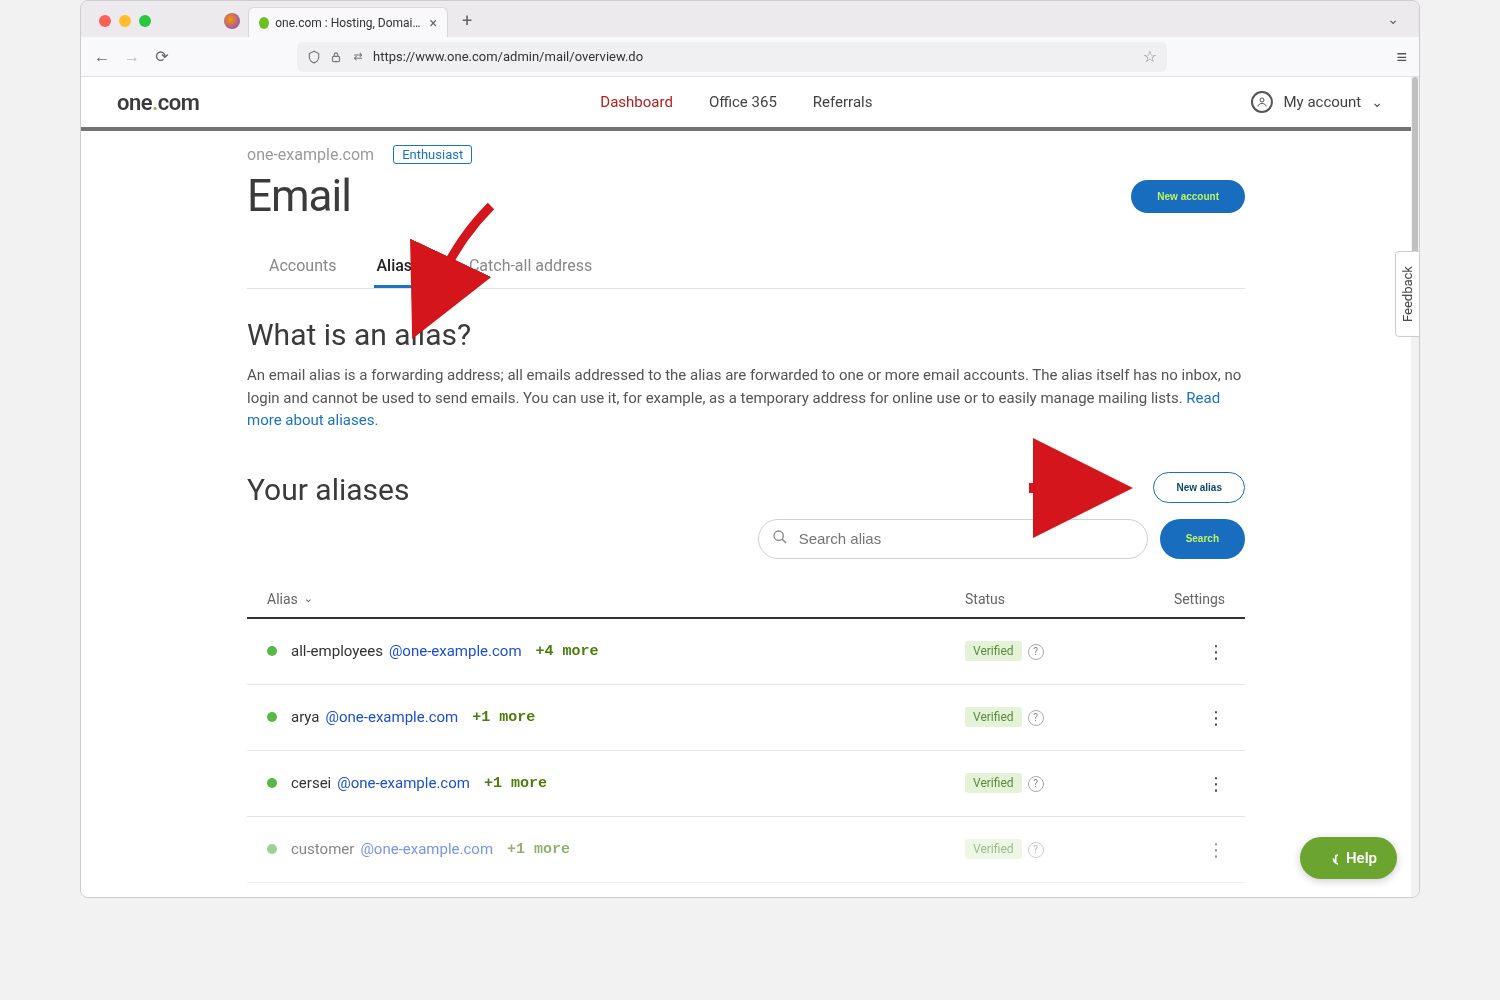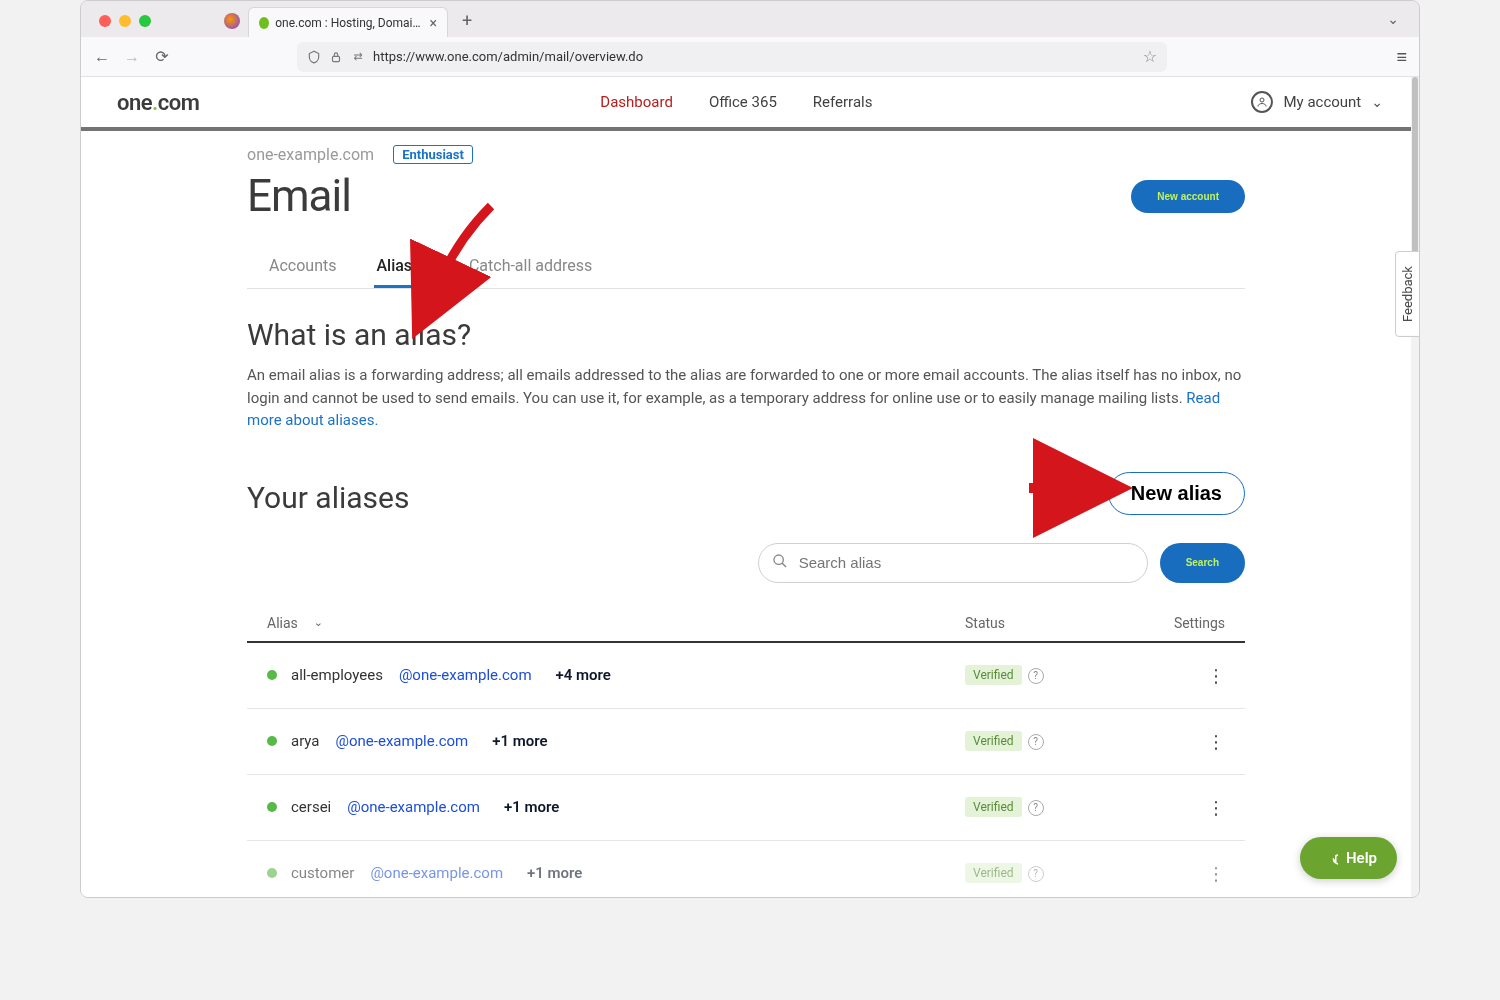--- a/index.html
+++ b/index.html
@@ -99,49 +99,49 @@
   background: #fff;
   overflow-y: auto;
 }
 .content-inner {
   max-width: 998px;
   margin: 0 auto;
   padding: 14px 0 40px 0;
 }
 .domain-row { display:flex; align-items:center; gap:19px; margin-bottom: 6px;}
 .domain-name { color:#9a9a9a; font-size:16px; }
-.plan-badge { border:1px solid #1a73c7; color:#1a73c7; font-size:13px; padding:1px 8px; border-radius:3px;font-weight:bold;}
+.plan-badge { border:1px solid #1a73c7; color:#1a73c7; font-size:13px; padding:1px 8px; border-radius:3px;}
 .page-title-row { display:flex; align-items:center; justify-content:space-between; margin-bottom:24px;}
 .page-title { font-size:44px; font-weight:400; color:#3b3b3b; letter-spacing:-1px;}
 .btn-primary { background:#186dbf; color:#bef264; border:none; border-radius:22px; padding:11px 26px; font-size:10px; font-weight:600; cursor:pointer;}
-.btn-outline-primary { background:#fff; color:#000000; border:1px solid #186dbf; border-radius:22px; padding:9px 22px; font-size:20px; font-weight:600; cursor:pointer;}
+.btn-outline-primary { background:#fff; color:#0c4a6e; border:1px solid #186dbf; border-radius:22px; padding:9px 22px; font-size:10px; font-weight:600; cursor:pointer;}
 
 .tabs { display:flex; gap:36px; border-bottom:1px solid #e2e2e2; margin-bottom:28px; padding-left:20px;}
 .tab { padding:10px 2px; color:#888; font-size:16px; cursor:pointer; }
 .tab.active { color:#222; border-bottom:3px solid #1a73c7; font-weight:500;}
 
 .section-h { font-size:30px; color:#3b3b3b; font-weight:400; margin-bottom:12px;}
 .section-p { font-size:15px; color:#555; line-height:1.5; margin-bottom:40px;}
 .section-p a { color:#1a73c7; text-decoration:none;}
-.aliases-header-row { display:flex; align-items:flex-end; justify-content:space-between; margin-bottom:28px;}
+.aliases-header-row { display:flex; align-items:flex-start; justify-content:space-between; margin-bottom:12px;}
 
 .search-row { display:flex; gap:12px; justify-content:flex-end; margin-bottom:22px;}
 .search-wrap { position:relative; width:390px;}
 .search-wrap input { width:100%; height:40px; border:1px solid #d0d0d0; border-radius:22px; padding:0 16px 0 40px; font-size:15px; outline:none;}
 .search-wrap .mag { position:absolute; left:14px; top:50%; transform:translateY(-50%); color:#888;}
 
 .thead-row { display:flex; padding:10px 20px; font-size:14px; color:#666; border-bottom:2px solid #333;}
-.col-alias { flex:1; display:flex; align-items:center; gap:16px; }
+.col-alias { flex:1; display:flex; align-items:center; gap:6px; }
 .col-status { width:180px; }
 .col-settings { width:80px; text-align:right;}
 .trow { display:flex; align-items:center; padding:22px 20px; border-bottom:1px solid #e6e6e6; font-size:15px;}
 .dot-green { width:10px; height:10px; border-radius:50%; background:#58b947; margin-right:14px; flex-shrink:0;}
 .alias-text { color:#333;}
 .alias-domain { color:#1d4ed8;}
-.alias-more { color:#0f172a; font-weight:600; margin-left:8px; cursor:pointer;}
+.alias-more { color:#4d7c0f; font-weight:600; margin-left:8px; cursor:pointer;font-family:Liberation Mono, monospace;}
 .status-pill { background:#e4f3d7; color:#5a8a3a; font-size:12px; padding:3px 8px; border-radius:3px; display:inline-block;}
 .help-circ { display:inline-flex; align-items:center; justify-content:center; width:16px; height:16px; border:1px solid #aaa; border-radius:50%; font-size:10px; color:#888; margin-left:6px;}
 .dots-menu { color:#444; cursor:pointer; font-size:18px; text-align:right; width:80px;}
 
 .feedback-tab {
   position:absolute; right:-1px; top:250px;
   background:#fff; border:1px solid #ccc;
   writing-mode:vertical-rl; transform:rotate(180deg);
   padding:14px 4px; font-size:13px; color:#444;
   border-radius:0 4px 4px 0;

